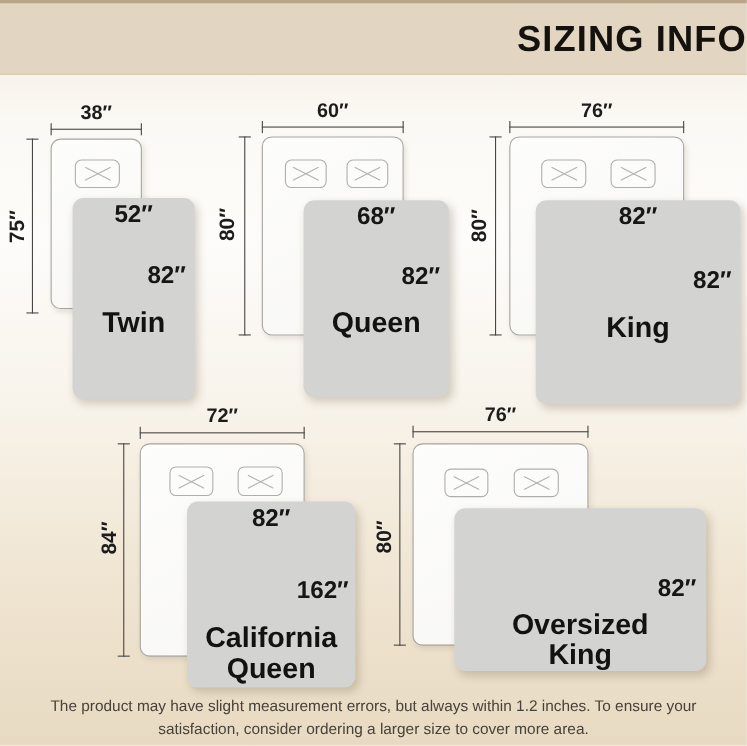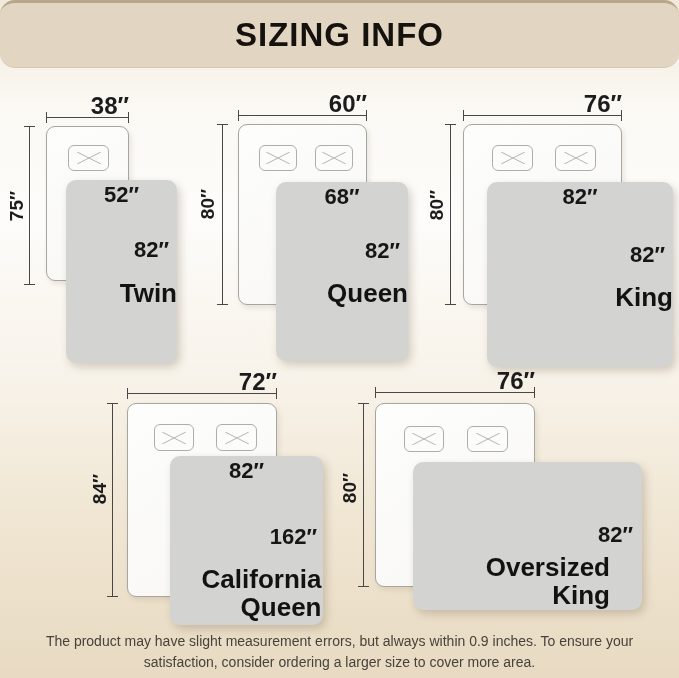--- a/index.html
+++ b/index.html
@@ -5,35 +5,35 @@
   html,body { margin:0; padding:0; background:#fff; }
   .page {
     position:relative; width:679px; height:678px; overflow:hidden;
     font-family:"Liberation Sans", sans-serif; color:#1a1a1a;
     background:linear-gradient(180deg,#f1e9da 0%,#fbf9f4 16%,#fdfcfa 32%,#f8f3ea 55%,#f0e6d3 76%,#e8dac2 100%);
   }
   
   .header {
     position:absolute; left:0; top:0; right:0; height:68px;
     background:#e2d6c2; border-top:3px solid #b7a68a; border-bottom:1px solid #d6c8ac;
-    display:flex; align-items:center; justify-content:center; box-sizing:border-box;border-radius:15px;
+    display:flex; align-items:center; justify-content:flex-end; box-sizing:border-box;
   }
   .title { font-size:33px; font-weight:bold; letter-spacing:1px; color:#15110d; }
   
   .hmeasure { position:absolute; height:1px; background:#474747; }
   .hmeasure::before, .hmeasure::after {
     content:""; position:absolute; width:1px; height:11px; top:-5px; background:#474747;
   }
   .hmeasure::before { left:0; } .hmeasure::after { right:0; }
   .vmeasure { position:absolute; width:1px; background:#474747; }
   .vmeasure::before, .vmeasure::after {
     content:""; position:absolute; height:1px; width:11px; left:-5px; background:#474747;
   }
   .vmeasure::before { top:0; } .vmeasure::after { bottom:0; }
-  .hlabel { position:absolute; text-align:right; font-size:24px; font-weight:bold; color:#1c1c1c; }
+  .hlabel { position:absolute; text-align:center; font-size:18px; font-weight:bold; color:#1c1c1c; }
   .vlabel {
     position:absolute; font-size:19px; font-weight:bold; color:#1c1c1c; white-space:nowrap;
     transform:translate(-50%,-50%) rotate(-90deg);
   }
   
   .bed {
     position:absolute; box-sizing:border-box;
     background:linear-gradient(150deg,#fdfdfc 0%,#f8f7f4 100%);
     border:1px solid #a6a5a1; border-radius:9px;
     box-shadow:2px 3px 5px rgba(120,105,80,0.15);
@@ -47,21 +47,21 @@
   }
   .pillow::before { transform:translate(-50%,-50%) rotate(27deg); }
   .pillow::after  { transform:translate(-50%,-50%) rotate(-27deg); }
   
   .blanket {
     position:absolute; background:#d3d3d2; border-radius:10px;
     box-shadow:3px 4px 8px rgba(110,95,70,0.28);
   }
   .bw { position:absolute; top:2px; left:0; width:100%; text-align:center; font-size:22px; font-weight:bold; color:#161616; }
   .bh { position:absolute; font-size:22px; font-weight:bold; color:#161616; }
-  .bname { position:absolute; left:0; right:0; margin:0 auto; text-align:right; font-size:26px; font-weight:bold; line-height:1.06; color:#121212; }
+  .bname { position:absolute; left:0; right:0; margin:0 auto; text-align:center; font-size:26px; font-weight:bold; line-height:1.06; color:#121212; }
   
   .footer {
     position:absolute; left:0; right:0; bottom:5px; text-align:center;
     font-size:14px; line-height:1.5; color:#47423a;
   }
 </style>
 </head>
 <body>
 
 <div class="page">
@@ -142,17 +142,17 @@
       <div class="pillow" style="left:28px;top:22px;width:40px;height:26px"></div>
       <div class="pillow" style="left:91px;top:22px;width:41px;height:26px"></div>
     </div>
     <div class="blanket" style="left:413px;top:462px;width:229px;height:148px">
       <div class="bh" style="top:60px;right:9px">82″</div>
       <div class="bname" style="top:92px;width:165px">Oversized King</div>
     </div>
   </div>
 
   <div class="footer">
-    <div>The product may have slight measurement errors, but always within 0.9 inches. To ensure your</div>
+    <div>The product may have slight measurement errors, but always within 1.2 inches. To ensure your</div>
     <div>satisfaction, consider ordering a larger size to cover more area.</div>
   </div>
 
 </div>
 
 </body></html>

